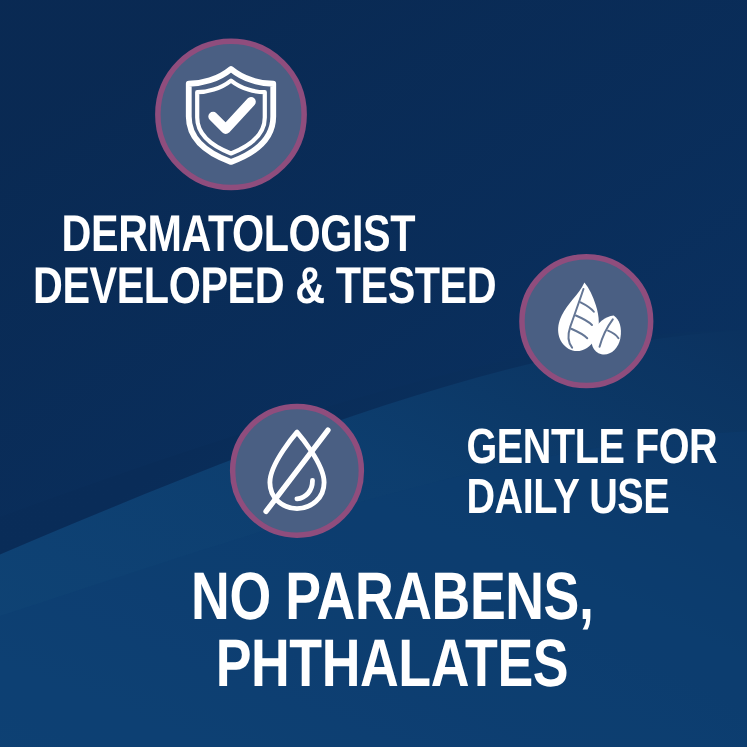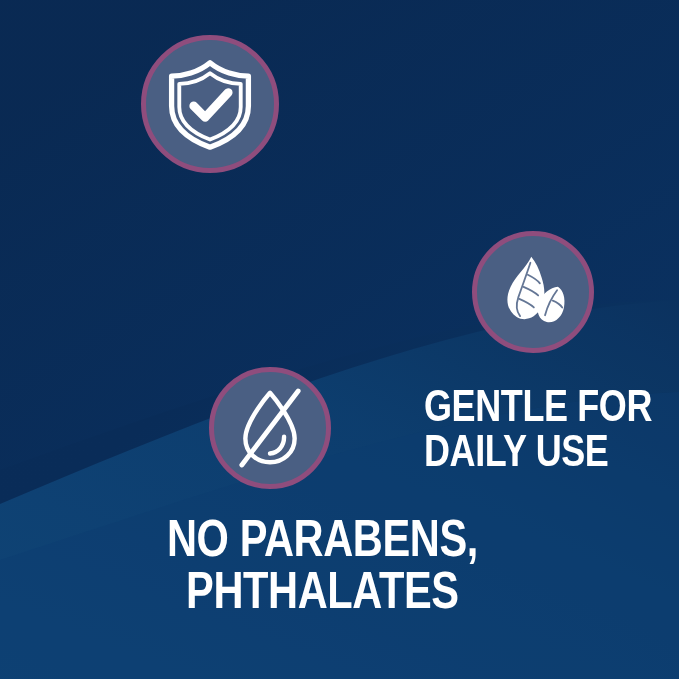--- a/index.html
+++ b/index.html
@@ -36,21 +36,21 @@
 
   
   .cond{display:inline-block;transform:scaleX(0.80);transform-origin:left center;}
 
   #claim-derm{left:30px;top:188px;font-size:47px;}
   #claim-derm .l1{margin-left:26px;}
   #claim-derm .l2{margin-left:0px;}
 
   #claim-gentle{left:424px;top:383px;font-size:45px;}
 
-  #claim-nopara{left:128px;top:512px;font-size:52px;text-align:center;}
+  #claim-nopara{left:128px;top:512px;font-size:61px;text-align:center;}
   #claim-nopara .ln{text-align:center;}
   #claim-nopara .cond{transform:scaleX(0.80);transform-origin:center center;}
 </style>
 </head>
 <body>
 
 <div id="stage">
 
   <svg id="bg" viewBox="0 0 679 679">
     <defs>
@@ -124,20 +124,24 @@
         <path d="M50 10 C50 10 22 42 22 62 C22 78 35 89 50 89 C65 89 78 78 78 62
                  C78 42 50 10 50 10 Z" stroke-width="5"></path>
 
         <path d="M66 60 C66 71 59 78 50 79" stroke-width="5"></path>
 
         <path d="M18 92 L82 8" stroke-width="5.5"></path>
       </g>
     </svg>
   </div>
 
+  <div class="claim" id="claim-derm">
+    <span class="ln l1"><span class="cond">DERMATOLOGIST</span></span>
+    <span class="ln l2"><span class="cond">DEVELOPED &amp; TESTED</span></span>
+  </div>
 
   <div class="claim" id="claim-gentle">
     <span class="ln"><span class="cond">GENTLE FOR</span></span>
     <span class="ln"><span class="cond">DAILY USE</span></span>
   </div>
 
   <div class="claim" id="claim-nopara">
     <span class="ln"><span class="cond">NO PARABENS,</span></span>
     <span class="ln"><span class="cond">PHTHALATES</span></span>
   </div>

